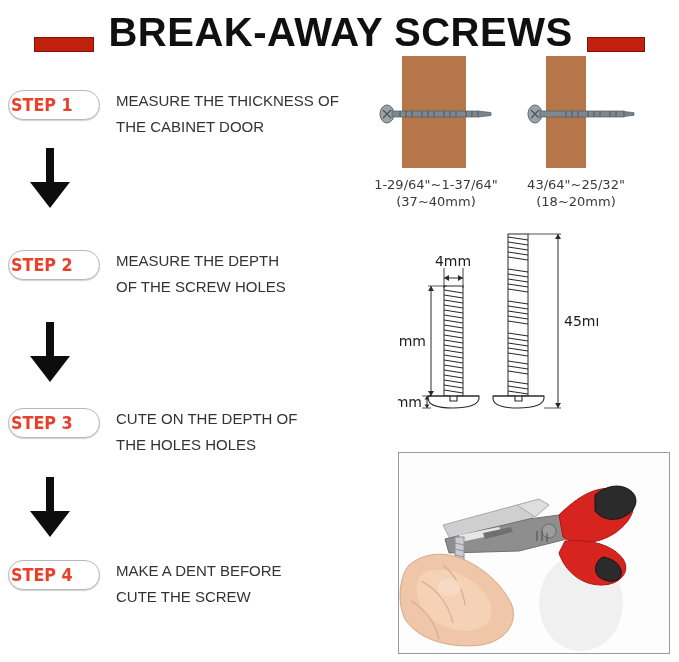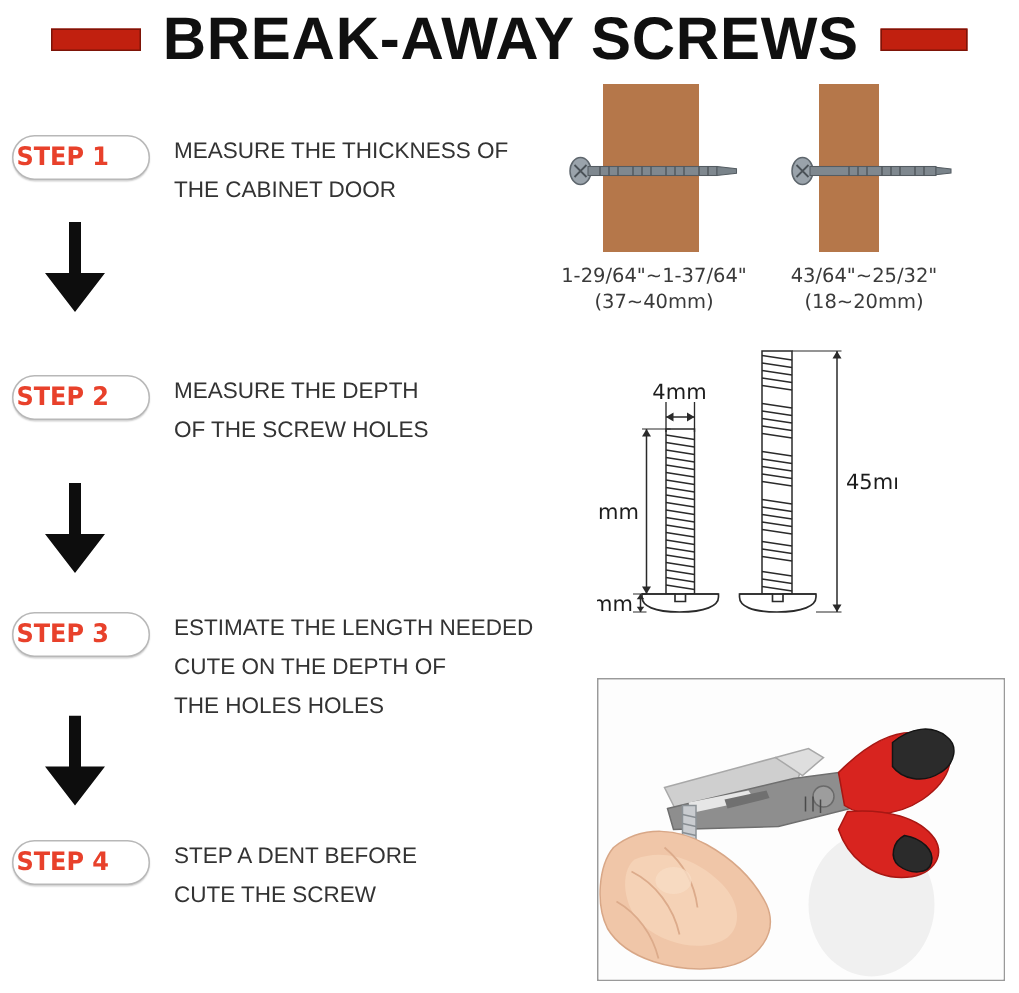--- a/index.html
+++ b/index.html
@@ -14,21 +14,21 @@
     font-family: "Liberation Sans", sans-serif;
     overflow: hidden;
   }
 
   
   #title-bar {
     position: absolute;
     left: 0; top: 0;
     width: 679px; height: 52px;
     display: flex;
-    align-items: center;
+    align-items: flex-end;
     justify-content: center;
     gap: 14px;
   }
   .title-dash {
     width: 58px;
     height: 13px;
     background: #c1200f;
     border: 1px solid #7d1408;
     flex: none;
   }
@@ -339,36 +339,35 @@
   <path d="M160,6 L157,11 L163,11 Z" fill="#2a2a2a"></path>
   <path d="M160,180 L157,175 L163,175 Z" fill="#2a2a2a"></path>
   <text x="166" y="98" font-family="DejaVu Sans, sans-serif" font-size="14" fill="#1c1c1c" text-anchor="start">45mm</text>
 </svg>
 
 <div class="step-row" style="top:408px;">
   <div class="step-badge">
     <span class="step-badge-label">STEP 3</span>
   </div>
   <div class="step-text">
-    <div>ESTIMATE THE LENGTH NEEDED</div>
     <div>CUTE ON THE DEPTH OF</div>
     <div>THE HOLES HOLES</div>
   </div>
 </div>
 
 <svg class="arrow-down" style="top:477px;" viewBox="0 0 46 62">
   <path d="M19,0 L27,0 L27,34 L43,34 L23,60 L3,34 L19,34 Z" fill="#0d0d0d"></path>
 </svg>
 
 <div class="step-row" style="top:560px;">
   <div class="step-badge">
     <span class="step-badge-label">STEP 4</span>
   </div>
   <div class="step-text">
-    <div>STEP A DENT BEFORE</div>
+    <div>MAKE A DENT BEFORE</div>
     <div> CUTE THE SCREW</div>
   </div>
 </div>
 
 <div id="photo-frame">
   <svg viewBox="0 0 272 202" width="272" height="202">
     <rect x="0" y="0" width="272" height="202" fill="#fdfdfd"></rect>
 
     <ellipse cx="182" cy="150" rx="42" ry="48" fill="#f0f0f0"></ellipse>
 

